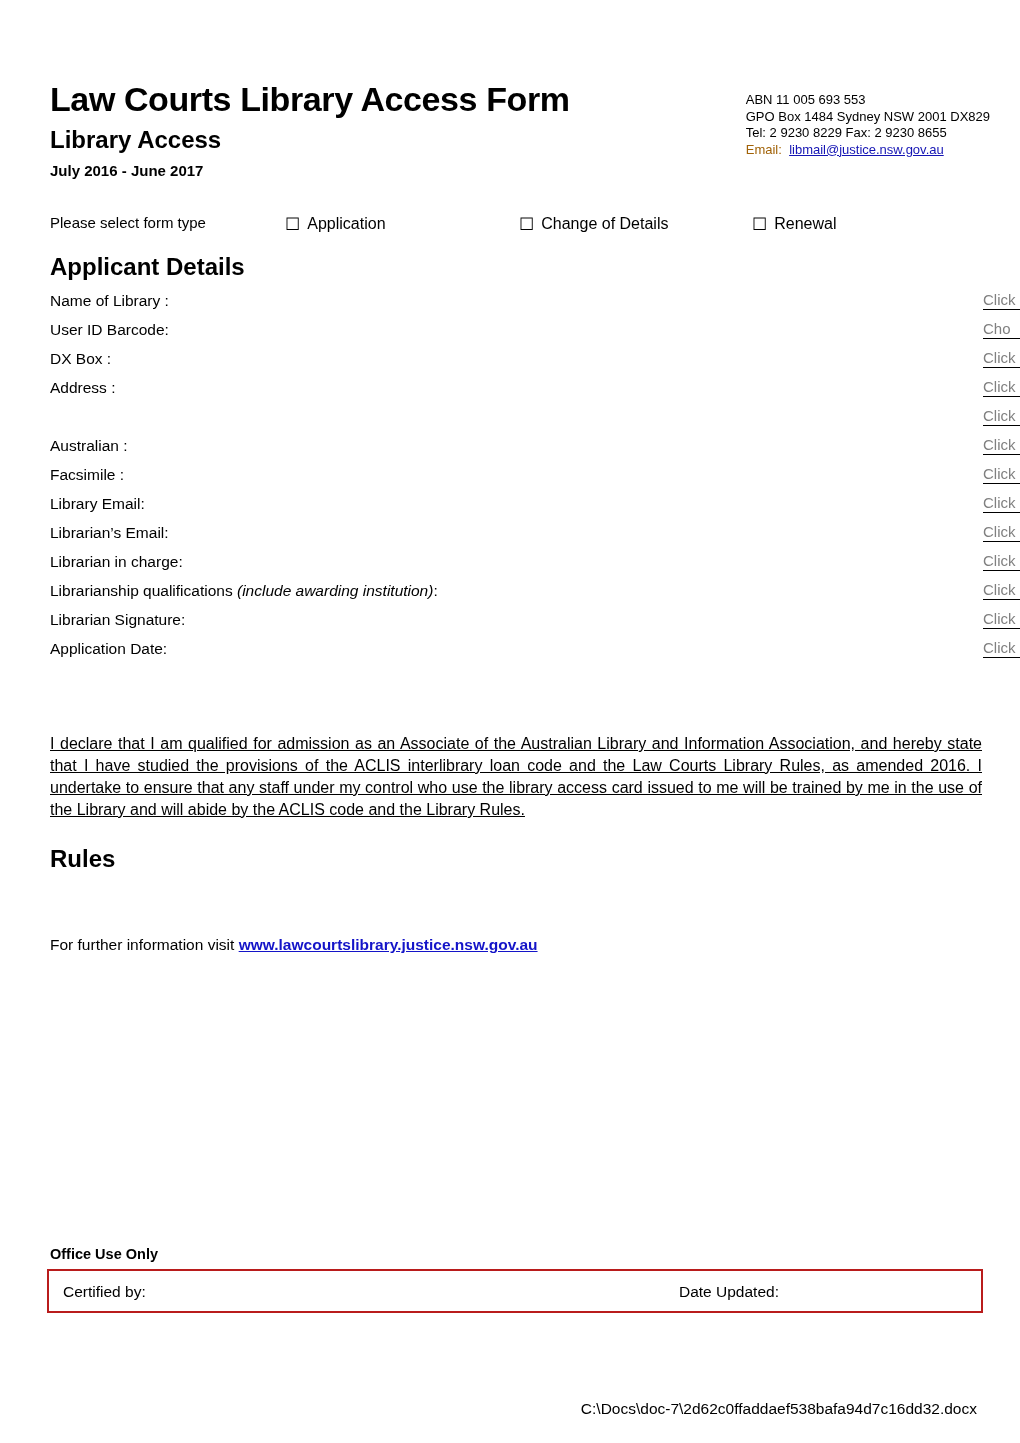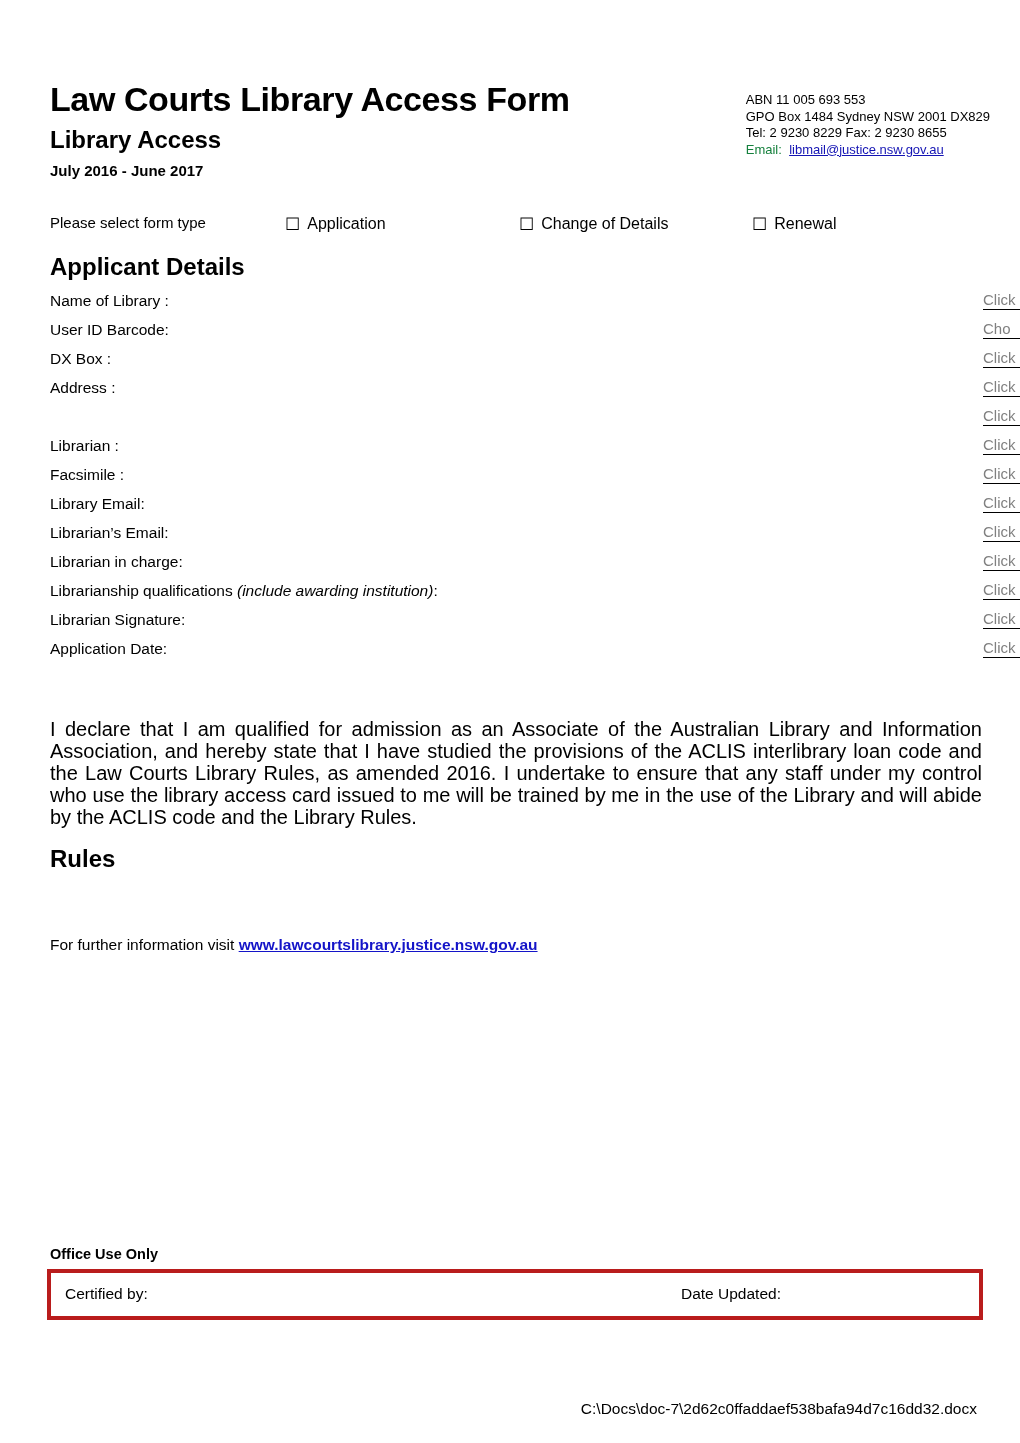--- a/index.html
+++ b/index.html
@@ -33,21 +33,21 @@
   }
   .contact-block {
     position: absolute;
     right: 30px;
     top: 92px;
     text-align: left;
     font-size: 13px;
     line-height: 16.5px;
   }
   .contact-line { white-space: nowrap; }
-  .email-label { color: #15803d; }
+  .email-label { color: #a16207; }
   .email-link {
     color: #1414b4;
     text-decoration: underline;
   }
 
   .section-heading {
     position: absolute;
     font-size: 24px;
     font-weight: bold;
   }
@@ -114,25 +114,26 @@
     border-bottom: 1.6px solid #000000;
     padding-bottom: 1px;
     white-space: nowrap;
     overflow: hidden;
   }
 
   
   .declaration {
     position: absolute;
     left: 50px;
-    top: 718px;
+    top: 733px;
     width: 932px;
-    font-size: 20px;
+    font-size: 16px;
     line-height: 22px;
     text-align: justify;
+    text-decoration: underline;
   }
 
   
   .rules-line {
     position: absolute;
     left: 50px;
     font-size: 15.5px;
   }
   #rules-text-1 { top: 903px; }
   #rules-text-2 { top: 936px; }
@@ -148,22 +149,22 @@
     left: 50px;
     top: 1246px;
     font-size: 14.5px;
     font-weight: bold;
   }
   .office-table {
     position: absolute;
     left: 47px;
     top: 1269px;
     width: 936px;
-    height: 51px;
-    border: 4px solid #b91c1c;
+    height: 44px;
+    border: 2px solid #b91c1c;
     box-sizing: border-box;
   }
   .office-cell-text {
     position: absolute;
     top: 12px;
     font-size: 15.5px;
   }
   #certified-by-label { left: 14px; }
   #date-updated-label { left: 630px; }
 
@@ -207,21 +208,21 @@
   <div class="checkbox-option" id="opt-renewal">
     <span class="cbox">☐</span><span>Renewal</span>
   </div>
 
   <div class="section-heading" id="applicant-details-heading">Applicant Details</div>
 
   <div class="field-label" style="top:292px;">Name of Library :</div>
   <div class="field-label" style="top:321px;">User ID Barcode:</div>
   <div class="field-label" style="top:350px;">DX Box :</div>
   <div class="field-label" style="top:379px;">Address :</div>
-  <div class="field-label" style="top:437px;">Librarian :</div>
+  <div class="field-label" style="top:437px;">Australian :</div>
   <div class="field-label" style="top:466px;">Facsimile :</div>
   <div class="field-label" style="top:495px;">Library Email:</div>
   <div class="field-label" style="top:524px;">Librarian’s Email:</div>
   <div class="field-label" style="top:553px;">Librarian in charge:</div>
   <div class="field-label" style="top:582px;"><span>Librarianship qualifications </span><span class="italic">(include awarding institution)</span><span>:</span></div>
   <div class="field-label" style="top:611px;">Librarian Signature:</div>
   <div class="field-label" style="top:640px;">Application Date:</div>
 
   <div class="field-input" style="top:291px;">Click</div>
   <div class="field-input" style="top:320px;">Cho</div>

